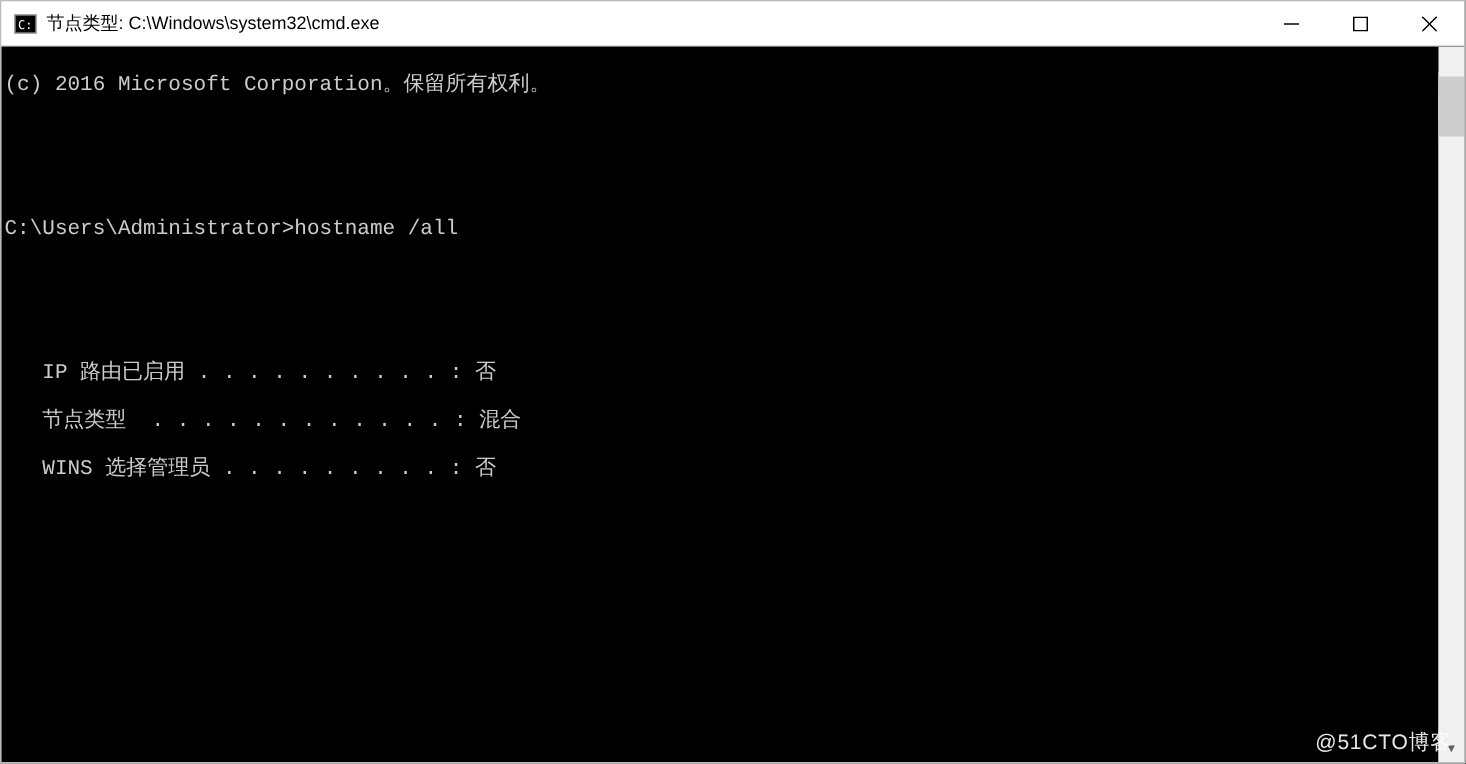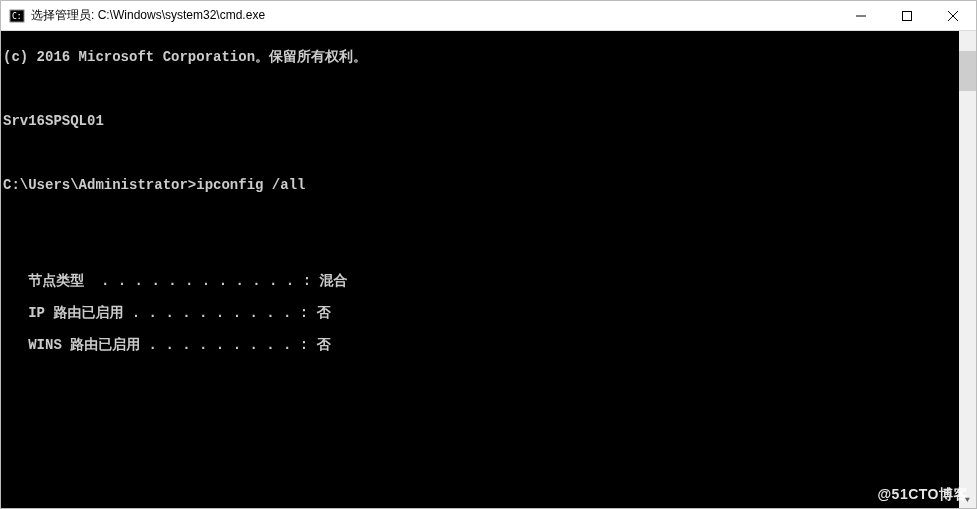--- a/index.html
+++ b/index.html
@@ -55,21 +55,20 @@
       flex: 1;
       background: #000;
       color: #ccc;
       font-family: "NSimSun", "SimSun", "Consolas", "Courier New", monospace;
       font-size: 14px;
       line-height: 16px;
       padding: 2px 0 0 0;
       white-space: pre;
       overflow: hidden;
       position: relative;
-      font-weight: bold;
     }
     .terminal .line { padding-left: 2px; }
     .scrollbar {
       position: absolute;
       right: 0;
       top: 0;
       bottom: 0;
       width: 17px;
       background: #f0f0f0;
     }
@@ -117,21 +116,21 @@
 <body>
 
 <div class="window">
   <div class="titlebar">
     <span class="titlebar-icon">
       <svg viewBox="0 0 16 16">
           <rect x="1" y="2" width="14" height="12" fill="#000" stroke="#888" stroke-width="1"></rect>
           <text x="3" y="11" font-size="8" fill="#fff" font-family="monospace">C:</text>
         </svg>
     </span>
-    <span class="titlebar-title">选择管理员: C:\Windows\system32\cmd.exe</span>
+    <span class="titlebar-title">节点类型: C:\Windows\system32\cmd.exe</span>
     <div class="win-controls">
       <div class="win-btn">
         <svg viewBox="0 0 10 10">
             <line x1="0" y1="5" x2="10" y2="5"></line>
           </svg>
       </div>
       <div class="win-btn">
         <svg viewBox="0 0 10 10">
             <rect x="0.5" y="0.5" width="9" height="9"></rect>
           </svg>
@@ -141,28 +140,27 @@
             <line x1="0" y1="0" x2="10" y2="10"></line>
             <line x1="10" y1="0" x2="0" y2="10"></line>
           </svg>
       </div>
     </div>
   </div>
 
   <div class="terminal">
 <div class="line">(c) 2016 Microsoft Corporation。保留所有权利。</div>
 <div class="line"> </div>
-<div class="line">Srv16SPSQL01</div>
 <div class="line"> </div>
-<div class="line"><span>C:\Users\Administrator&gt;</span><span>ipconfig /all</span></div>
+<div class="line"><span>C:\Users\Administrator&gt;</span><span>hostname /all</span></div>
 <div class="line"> </div>
 <div class="line"> </div>
+<div class="line">   IP 路由已启用 . . . . . . . . . . : 否</div>
 <div class="line">   节点类型  . . . . . . . . . . . . : 混合</div>
-<div class="line">   IP 路由已启用 . . . . . . . . . . : 否</div>
-<div class="line">   WINS 路由已启用 . . . . . . . . . : 否</div>
+<div class="line">   WINS 选择管理员 . . . . . . . . . : 否</div>
 <div class="line"> </div>
 
 
 
 
 
 
 
 
 

